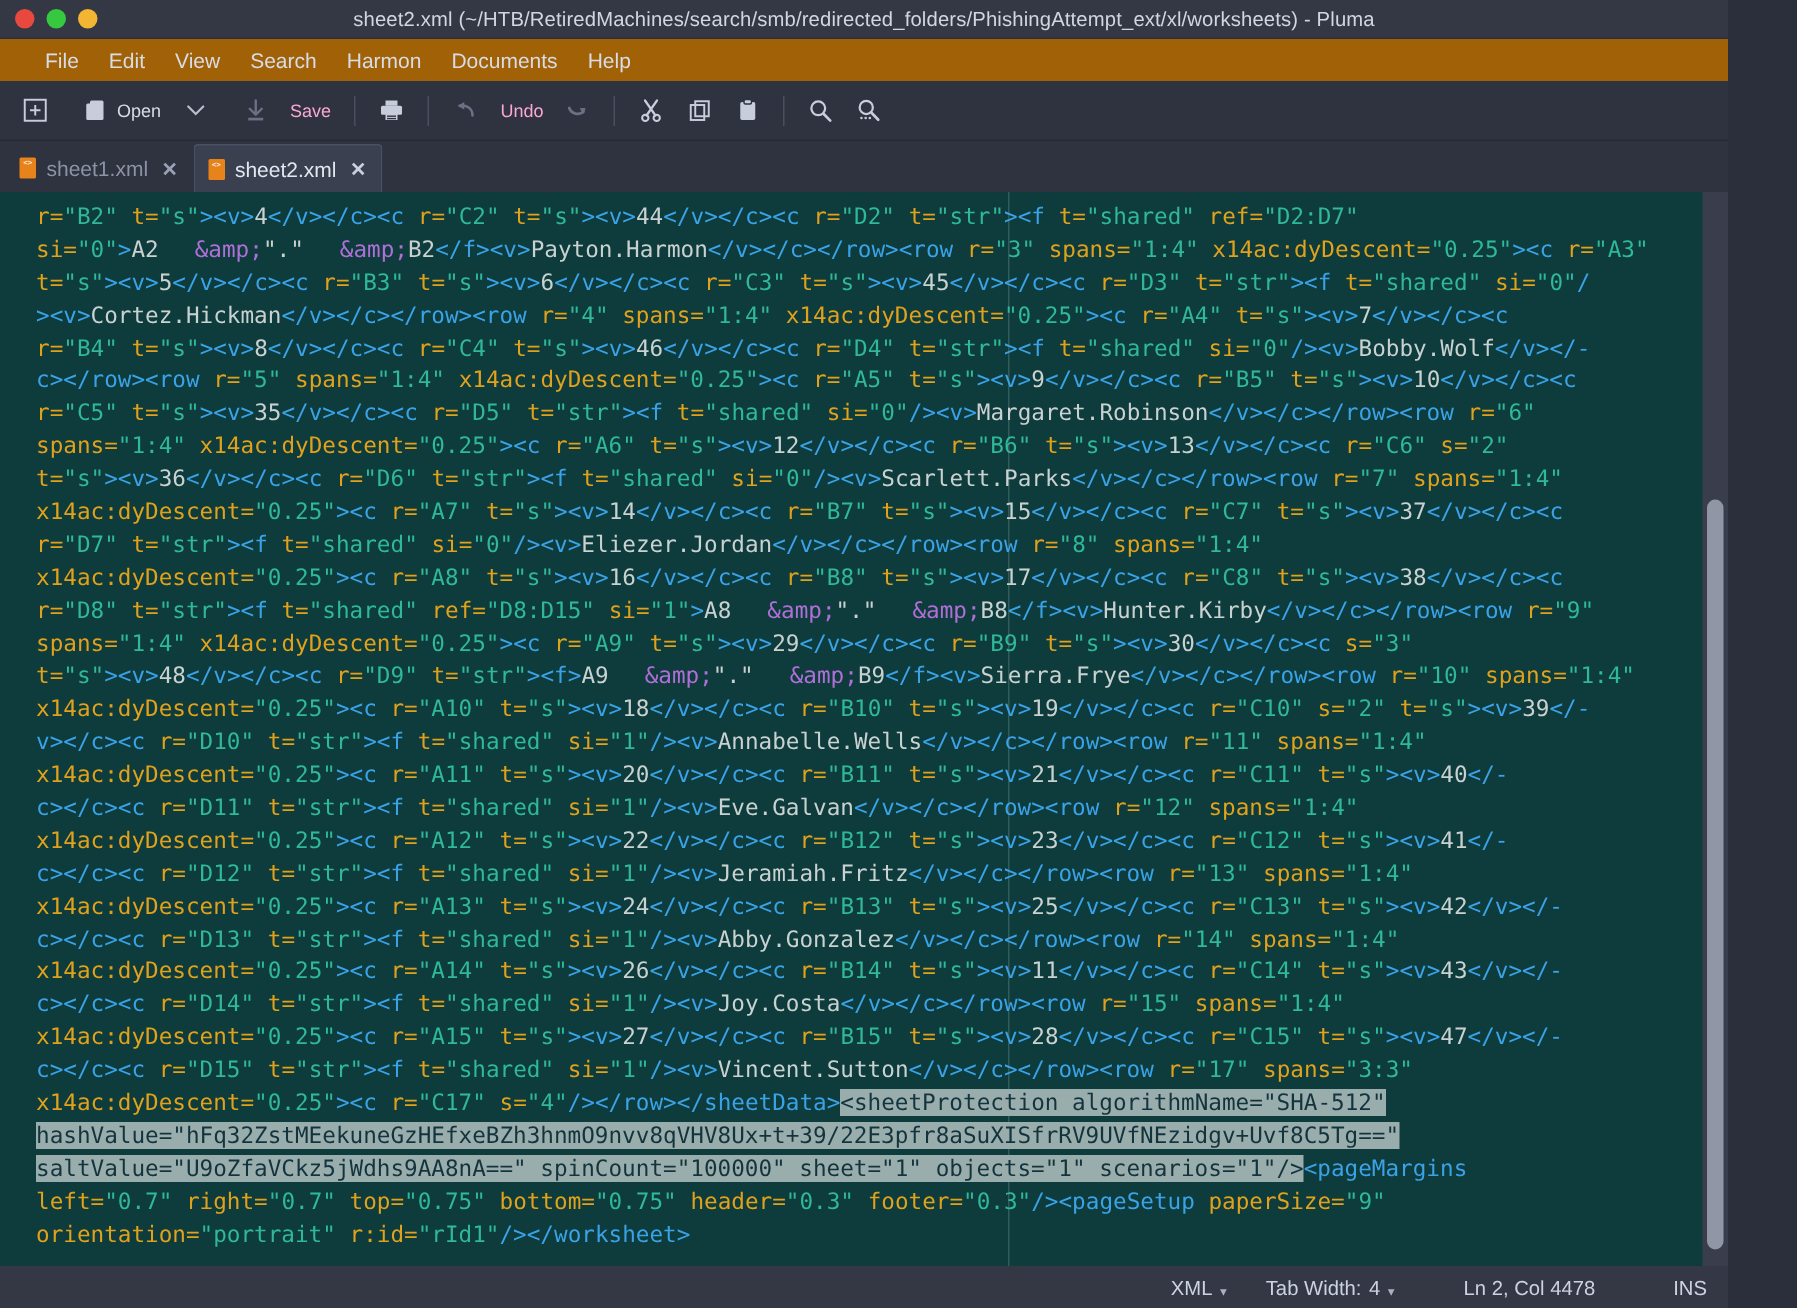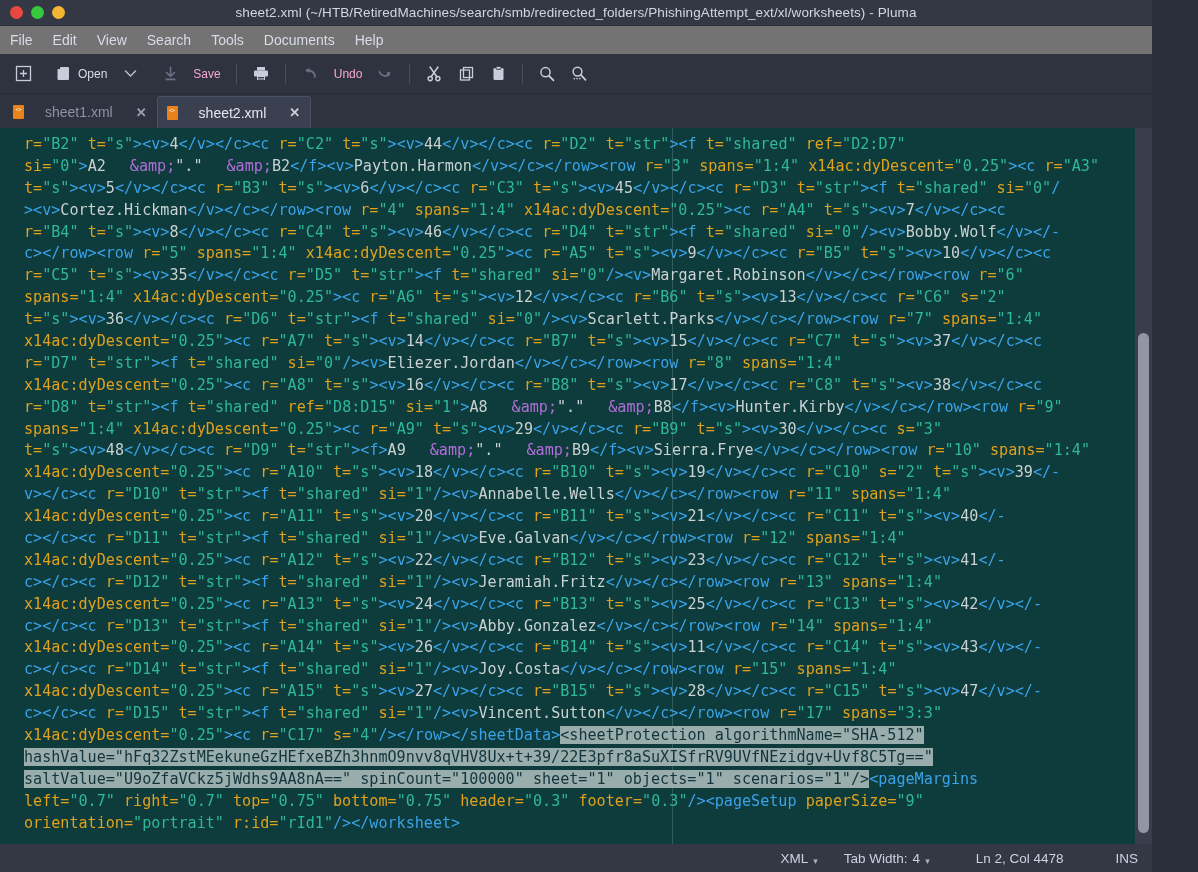--- a/index.html
+++ b/index.html
@@ -31,23 +31,23 @@
   .wbtn.max { background: #f2b632; }
   .title-text {
     position: absolute; left: 0; right: 0; text-align: center;
     font-size: 13.5px; color: #d2d6e0; letter-spacing: .1px;
     pointer-events: none;
   }
 
   
   .menubar {
     height: 28px; flex: 0 0 28px;
-    background: #737373;
+    background: #a16207;
     display: flex; align-items: center;
-    padding-left: 0;
+    padding-left: 20px;
   }
   .menu-item {
     font-size: 14px; color: #d8dce6;
     padding: 3px 10px; border-radius: 3px; cursor: default;
   }
 
   
   .toolbar {
     height: 40px; flex: 0 0 40px;
     background: #2f323f;
@@ -72,21 +72,21 @@
   svg { display: block; }
 
   
   .tabbar {
     height: 34px; flex: 0 0 34px;
     background: #2f323f;
     display: flex; align-items: flex-end;
     padding-left: 4px;
   }
   .tab {
-    height: 32px; display: flex; align-items: center; gap: 21px;
+    height: 32px; display: flex; align-items: center; gap: 7px;
     padding: 0 10px 0 9px; cursor: default;
     font-size: 14px; color: #8c93a6;
     border-radius: 3px 3px 0 0;
   }
   .tab.active {
     background: #3b4050; color: #e3e7f0;
     border: 1px solid #4b5165; border-bottom: none;
   }
   .tab .tab-x { font-size: 13px; color: #9aa1b4; font-weight: bold; margin-left: 2px; }
   .tab.active .tab-x { color: #c9cfdd; }
@@ -170,21 +170,21 @@
       <span class="wbtn max"></span>
     </div>
     <div class="title-text">sheet2.xml (~/HTB/RetiredMachines/search/smb/redirected_folders/PhishingAttempt_ext/xl/worksheets) - Pluma</div>
   </div>
 
   <div class="menubar">
     <div class="menu-item">File</div>
     <div class="menu-item">Edit</div>
     <div class="menu-item">View</div>
     <div class="menu-item">Search</div>
-    <div class="menu-item">Tools</div>
+    <div class="menu-item">Harmon</div>
     <div class="menu-item">Documents</div>
     <div class="menu-item">Help</div>
   </div>
 
   <div class="toolbar">
 
     <div class="tb-btn">
       <span>
         <svg width="17" height="17" viewBox="0 0 17 17">
           <rect x="1.5" y="1.5" width="14" height="14" fill="none" stroke="#c8cddb" stroke-width="1.3"></rect>

